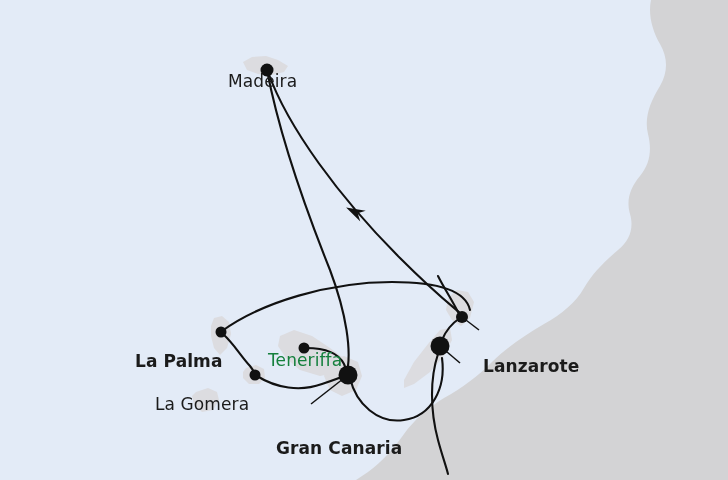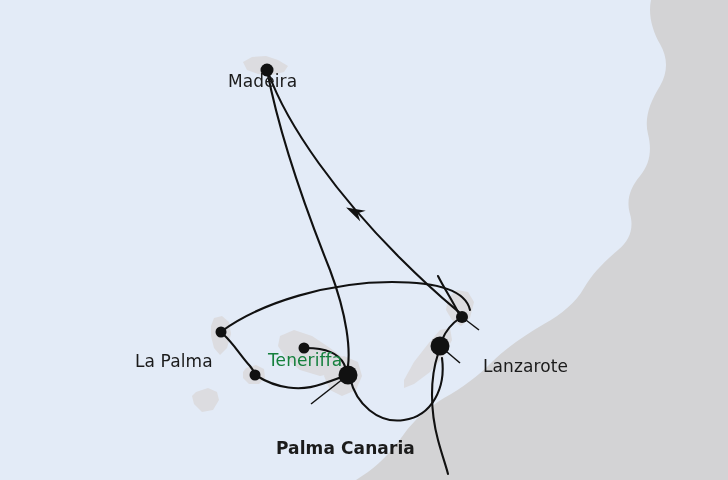--- a/index.html
+++ b/index.html
@@ -104,19 +104,20 @@
         <circle cx="255" cy="375" r="5.5" fill="#111111"></circle>
         <circle cx="304" cy="348" r="5.5" fill="#111111"></circle>
         <circle cx="348" cy="375" r="9.5" fill="#111111"></circle>
         <circle cx="462" cy="317" r="6" fill="#111111"></circle>
         <circle cx="440" cy="346" r="9.5" fill="#111111"></circle>
       </g>
   </svg>
 
   <div class="label-layer" id="label-layer">
       <div class="label" style="left: 228px; top: 45px; color: rgb(27, 27, 27);">Madeira</div>
-      <div class="label" style="left: 135px; top: 325px; color: rgb(27, 27, 27);">La Palma</div>
+      <div class="label" style="left: 135px; top: 325px; color: rgb(27, 27, 27); font-weight: bold;">La Palma</div>
+      <div class="label" style="left: 155px; top: 368px; color: rgb(27, 27, 27);">La Gomera</div>
       <div class="label" style="left: 268px; top: 324px; color: #15803d;">Teneriffa</div>
-      <div class="label bold" style="left: 276px; top: 412px; color: rgb(27, 27, 27);">Palma Canaria</div>
-      <div class="label" style="left: 483px; top: 330px; color: rgb(27, 27, 27);">Lanzarote</div>
+      <div class="label bold" style="left: 276px; top: 412px; color: rgb(27, 27, 27);">Gran Canaria</div>
+      <div class="label" style="left: 483px; top: 330px; color: rgb(27, 27, 27); font-weight: bold;">Lanzarote</div>
     </div>
 
 </div>
 
 </body></html>

